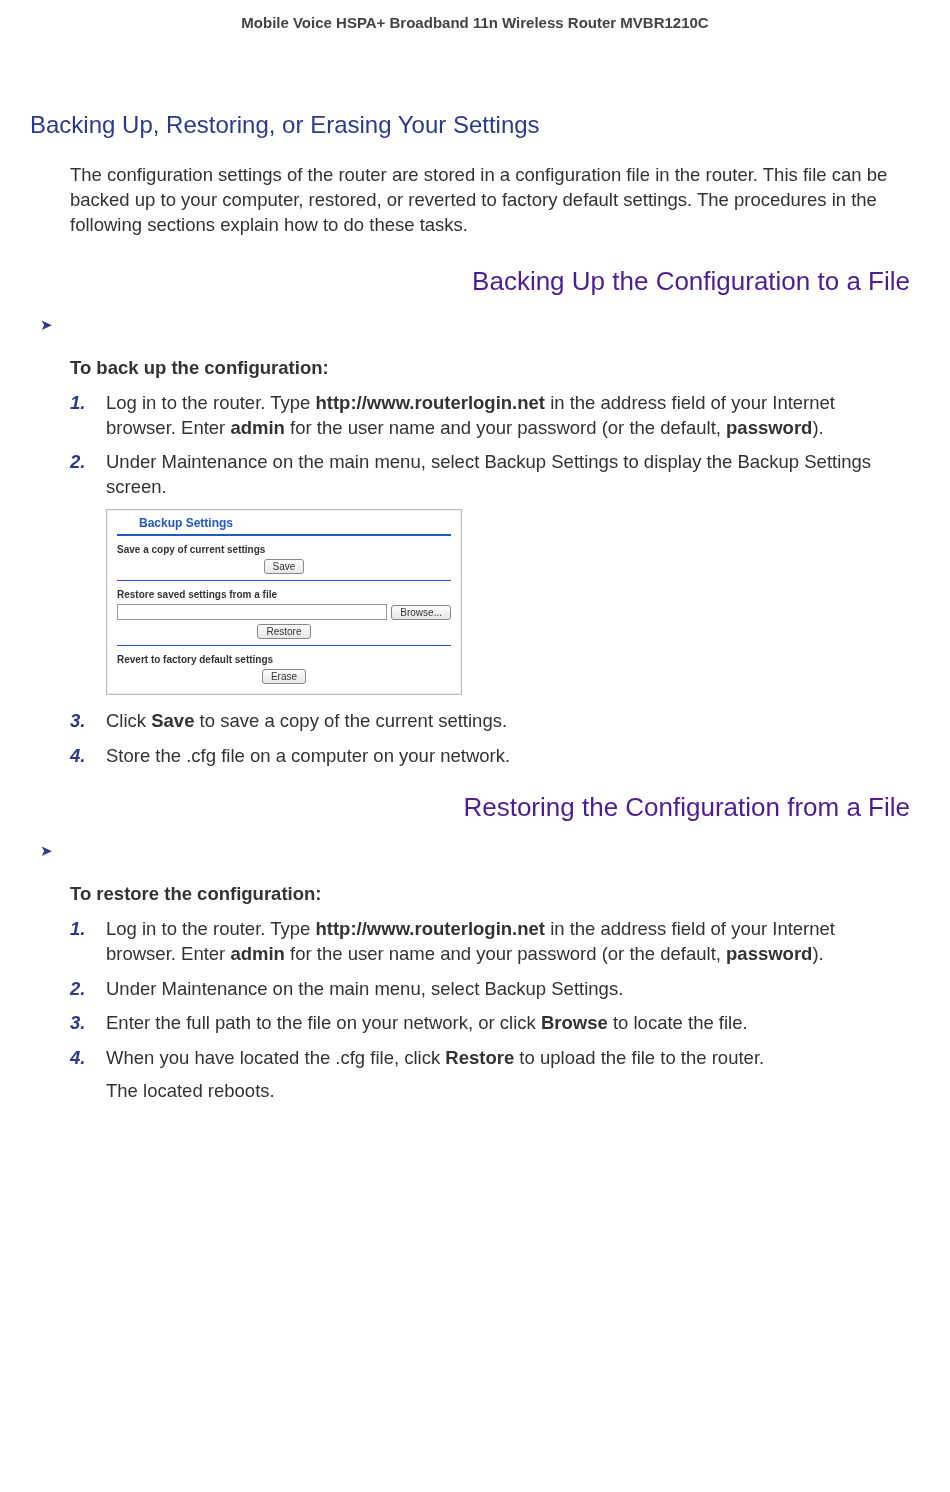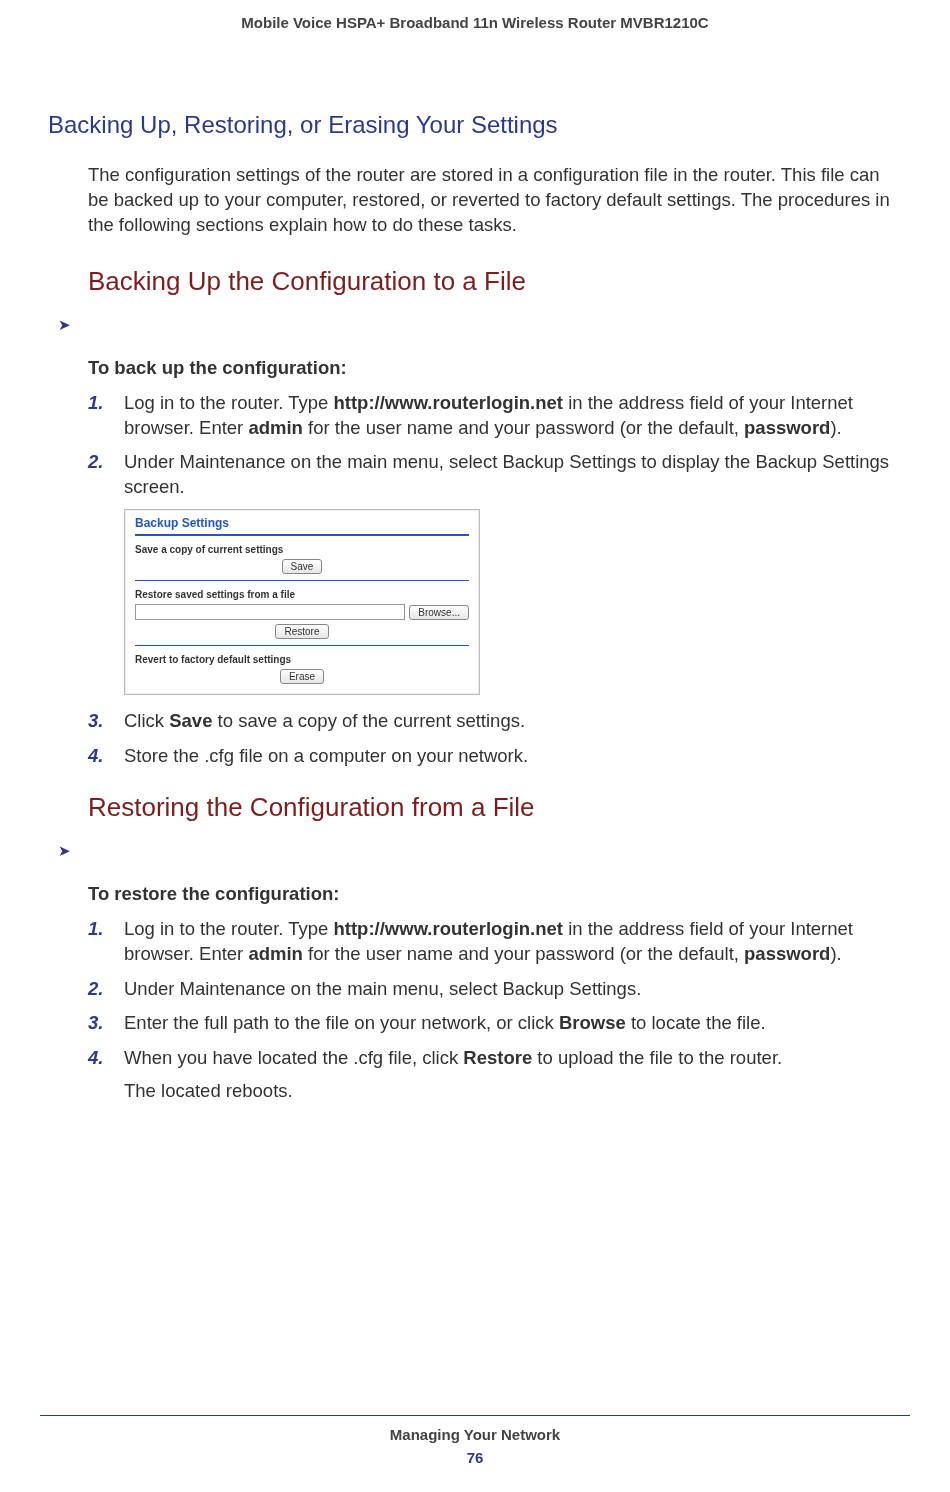--- a/index.html
+++ b/index.html
@@ -9,21 +9,21 @@
     width: 950px;
     font-family: Arial, Helvetica, sans-serif;
     color: #333;
     background: #fff;
   }
   .page {
     width: 950px;
     min-height: 1492px;
     position: relative;
     box-sizing: border-box;
-    padding: 0 58px;
+    padding: 0 40px;
   }
   .header-title {
     text-align: center;
     font-weight: bold;
     font-size: 15px;
     color: #444;
     padding-top: 14px;
   }
   h1.section {
     font-family: "Century Gothic", "Avant Garde", sans-serif;
@@ -34,23 +34,24 @@
   }
   .intro {
     font-size: 18.5px;
     line-height: 1.35;
     color: #333;
     margin: 0 0 28px 30px;
   }
   h2.subsection {
     font-family: "Century Gothic", "Avant Garde", sans-serif;
     font-weight: normal;
-    color: #7f1d1d;
+    color: #4c1d95;
     font-size: 26px;
     margin: 24px 0 16px 30px;
+    text-align: right;
   }
   .task-row {
     display: flex;
     align-items: flex-start;
     margin: 8px 0 12px 0;
   }
   .chevron {
     width: 30px;
     flex: 0 0 30px;
     color: #2a3a8f;
@@ -103,20 +104,21 @@
     font-family: Arial, sans-serif;
     font-size: 10px;
     color: #333;
     box-shadow: 0 0 0 1px #eee inset;
   }
   .shot-title {
     color: #2356c9;
     font-weight: bold;
     font-size: 12px;
     margin-bottom: 2px;
+    margin-left: 22px;
   }
   .shot hr.thick {
     border: none;
     border-top: 2px solid #2356c9;
     margin: 4px 0 8px 0;
   }
   .shot hr.thin {
     border: none;
     border-top: 1px solid #2356c9;
     margin: 6px 0 8px 0;
@@ -254,19 +256,14 @@
       <span>Enter the full path to the file on your network, or click </span><span class="bold">Browse</span><span> to locate the file.</span>
     </li>
     <li>
       <span class="num">4.</span>
       <span>When you have located the .cfg file, click </span><span class="bold">Restore</span><span> to upload the file to the router.</span>
     </li>
   </ol>
 
   <p class="after-step">The located reboots.</p>
 
-  <div class="footer">
-    <hr class="footer-rule">
-    <div class="footer-title">Managing Your Network</div>
-    <div class="footer-page">76</div>
-  </div>
 
 </div>
 
 </body></html>

